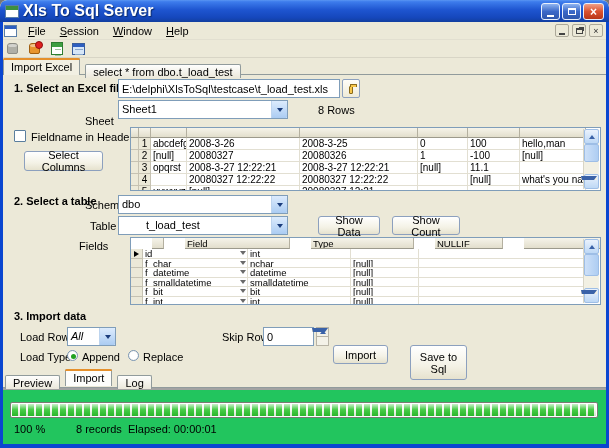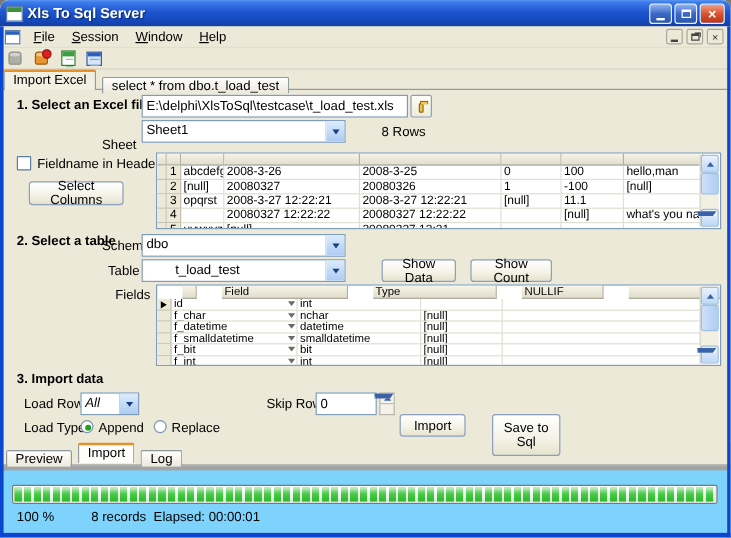--- a/index.html
+++ b/index.html
@@ -9,21 +9,21 @@
     overflow:hidden;border-radius:7px 7px 0 0;}
   .win-border{position:absolute;left:0;right:0;top:22px;bottom:0;
     border:3px solid #0A46D0;border-top:none;border-bottom-width:4px;
     z-index:60;pointer-events:none;}
   
   .titlebar{position:absolute;left:0;top:0;width:609px;height:22px;
     background:linear-gradient(180deg,#5A96F2 0%,#3D7CEC 8%,#1E55D0 45%,#1547BC 80%,#123F9F 100%);
     border-radius:7px 7px 0 0;display:flex;align-items:center;}
   .app-icon{width:14px;height:13px;margin:0 4px 0 5px;background:#fff;border:1px solid #5A7EA8;position:relative;}
   .app-icon::before{content:'';position:absolute;left:0;right:0;top:0;height:4px;background:#3E8F3E;}
-  .title-text{color:#fff;font-weight:bold;font-size:12px;text-shadow:1px 1px 1px #0A2A6A;}
+  .title-text{color:#fff;font-weight:bold;font-size:16px;text-shadow:1px 1px 1px #0A2A6A;}
   .tb-btn{position:absolute;top:3px;width:19px;height:17px;border:1px solid #E8F0FC;border-radius:3px;
     display:flex;align-items:center;justify-content:center;color:#fff;
     background:linear-gradient(180deg,#8FB4F0,#3A68C8 50%,#2E56AC);}
   .tb-btn.min{left:541px;}.tb-btn.max{left:562px;}
   .tb-btn.close{left:583px;width:21px;background:linear-gradient(180deg,#F0A088,#DA5230 50%,#B83718);font-size:12px;font-weight:bold;}
   .glyph-min{width:7px;height:2px;background:#fff;margin-top:8px;}
   .glyph-max{width:8px;height:7px;border:1px solid #fff;border-top-width:2px;}
   
   .menubar{position:absolute;left:0;top:22px;width:609px;height:18px;background:#ECE9D8;
     border-bottom:1px solid #E2DFD0;display:flex;align-items:center;}
@@ -108,21 +108,21 @@
   .fgrow .fgc:nth-child(1){width:12px;} .fgrow .fgc:nth-child(2){width:105px;position:relative;}
   .fgrow .fgc:nth-child(3){width:103px;}.fgrow .fgc:nth-child(4){width:68px;}
   .fgrow .fgc:nth-child(5){width:167px;border-right:none;}
   .row-ptr{width:0;height:0;border-top:3px solid transparent;border-bottom:3px solid transparent;border-left:5px solid #000;position:absolute;left:3px;top:2px;}
   .mini-arrow{position:absolute;right:1px;top:2px;width:0;height:0;border-left:3px solid transparent;border-right:3px solid transparent;border-top:4px solid #6A6A6A;}
   .sb{position:absolute;top:1px;right:1px;bottom:1px;width:16px;background:#F2F0E3;border-left:1px solid #D8D5C6;}
   .sbtn{position:absolute;left:0;width:15px;height:15px;background:linear-gradient(180deg,#EAF2FD,#BED8F5);border:1px solid #9EBEE6;border-radius:2px;display:flex;align-items:center;justify-content:center;}
   .sbtn.up{top:0;}.sbtn.down{bottom:0;}
   .sthumb{position:absolute;left:0;top:15px;width:15px;height:18px;background:linear-gradient(90deg,#CDE0F8,#AECDF2);border:1px solid #9EBEE6;border-radius:2px;}
   
-  .bpanel{position:absolute;left:0;top:388px;width:609px;height:56px;background:#7dd3fc;border-top:4px solid #a3a3a3;}
+  .bpanel{position:absolute;left:0;top:388px;width:609px;height:56px;background:#22c55e;border-top:2px solid #a3a3a3;}
   .progress{position:absolute;left:10px;top:12px;width:588px;height:16px;border:1px solid #7A7A72;border-radius:2px;background:#fff;padding:1px;}
   .pfill{height:100%;
     background-image:linear-gradient(180deg,rgba(255,255,255,.75),rgba(255,255,255,.12) 45%,rgba(0,90,0,.14)),
       repeating-linear-gradient(90deg,#31C631 0 6px,#F8F8F2 6px 8px);}
   .st{position:absolute;top:33px;white-space:nowrap;}
 </style>
 </head>
 <body>
 
 <div class="window">
@@ -279,21 +279,21 @@
     </div>
     <span class="lbl" style="left:90px;top:145px;">Table</span>
     <div class="combo" style="left:118px;top:141px;width:170px;height:19px;padding-left:24px;">
       <span class="txt">t_load_test</span>
       <span class="arrowbtn">
           <span class="dn-tri"></span>
         </span>
     </div>
     <button class="btn" style="left:318px;top:141px;width:62px;height:19px;">Show Data</button>
     <button class="btn" style="left:392px;top:141px;width:68px;height:19px;">Show Count</button>
-    <span class="lbl" style="left:96px;top:165px;">Fields</span>
+    <span class="lbl" style="left:79px;top:165px;">Fields</span>
 
     <div class="grid fgrid">
       <div class="fgrow header">
         <div class="fgc"></div>
         <div class="fgc">Field</div>
         <div class="fgc">Type</div>
         <div class="fgc">NULLIF</div>
         <div class="fgc"></div>
       </div>
       <div>

